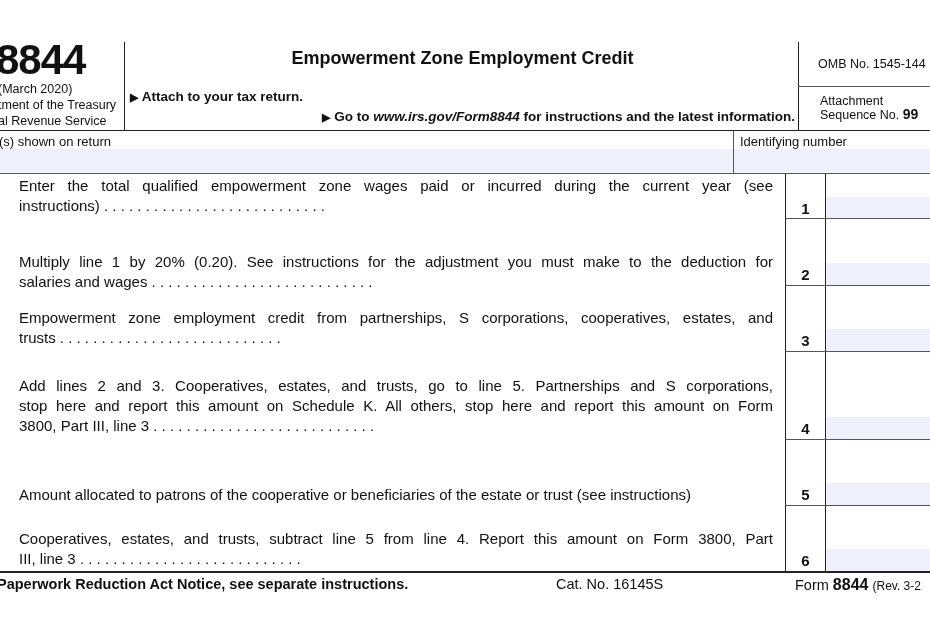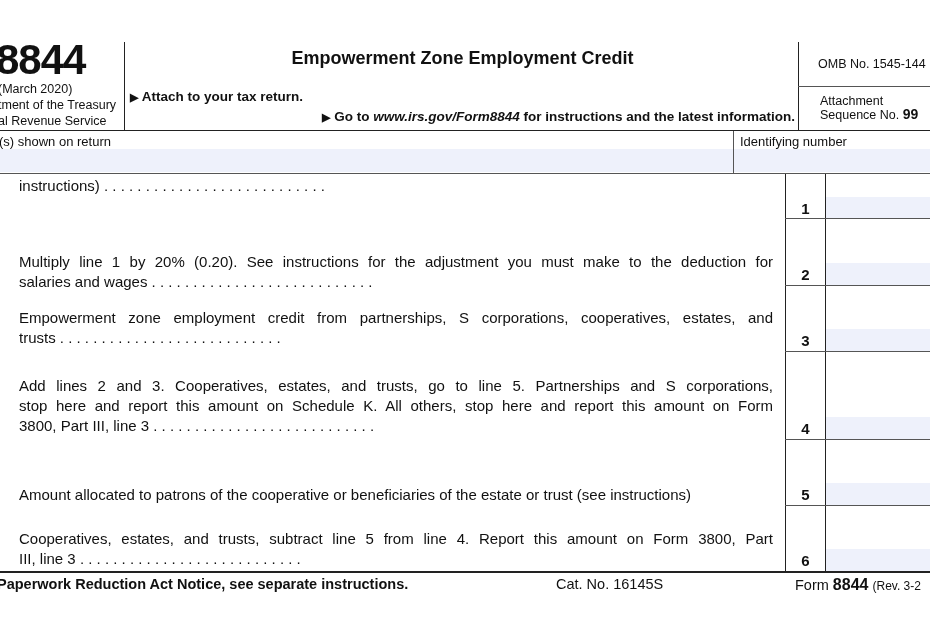--- a/index.html
+++ b/index.html
@@ -61,20 +61,21 @@
 <div class="field-shade" style="left:0; top:149px; width:733px; height:23px;"></div>
 <div class="vline" style="left:733px; top:131px; height:42px; background:#555;"></div>
 <div class="abs field-label" style="left:740px; top:134px; font-weight:normal;">Identifying number</div>
 <div class="field-shade" style="left:734px; top:149px; width:196px; height:23px;"></div>
 <div class="hline" style="left:0; top:173px; width:930px; background:#555;"></div>
 
 <div class="vline" style="left:785px; top:174px; height:398px;"></div>
 <div class="vline" style="left:825px; top:174px; height:398px;"></div>
 
 <div class="line-text" style="top:176px;">
+  <span class="lt">Enter the total qualified empowerment zone wages paid or incurred during the current year (see</span>
   <span><span>instructions)</span> <span class="dots">.   .   .   .   .   .   .   .   .   .   .   .   .   .   .   .   .   .   .   .   .   .   .   .   .   .   .</span></span>
 </div>
 <div class="line-num" style="top:200px;">1</div>
 <div class="amount-field" style="top:197px; height:21px;"></div>
 <div class="hline" style="left:785px; top:218px; width:145px; background:#555;"></div>
 
 <div class="line-text" style="top:252px;">
   <span class="lt">Multiply line 1 by 20% (0.20). See instructions for the adjustment you must make to the deduction for</span>
   <span><span>salaries and wages</span> <span class="dots">.   .   .   .   .   .   .   .   .   .   .   .   .   .   .   .   .   .   .   .   .   .   .   .   .   .   .</span></span>
 </div>

